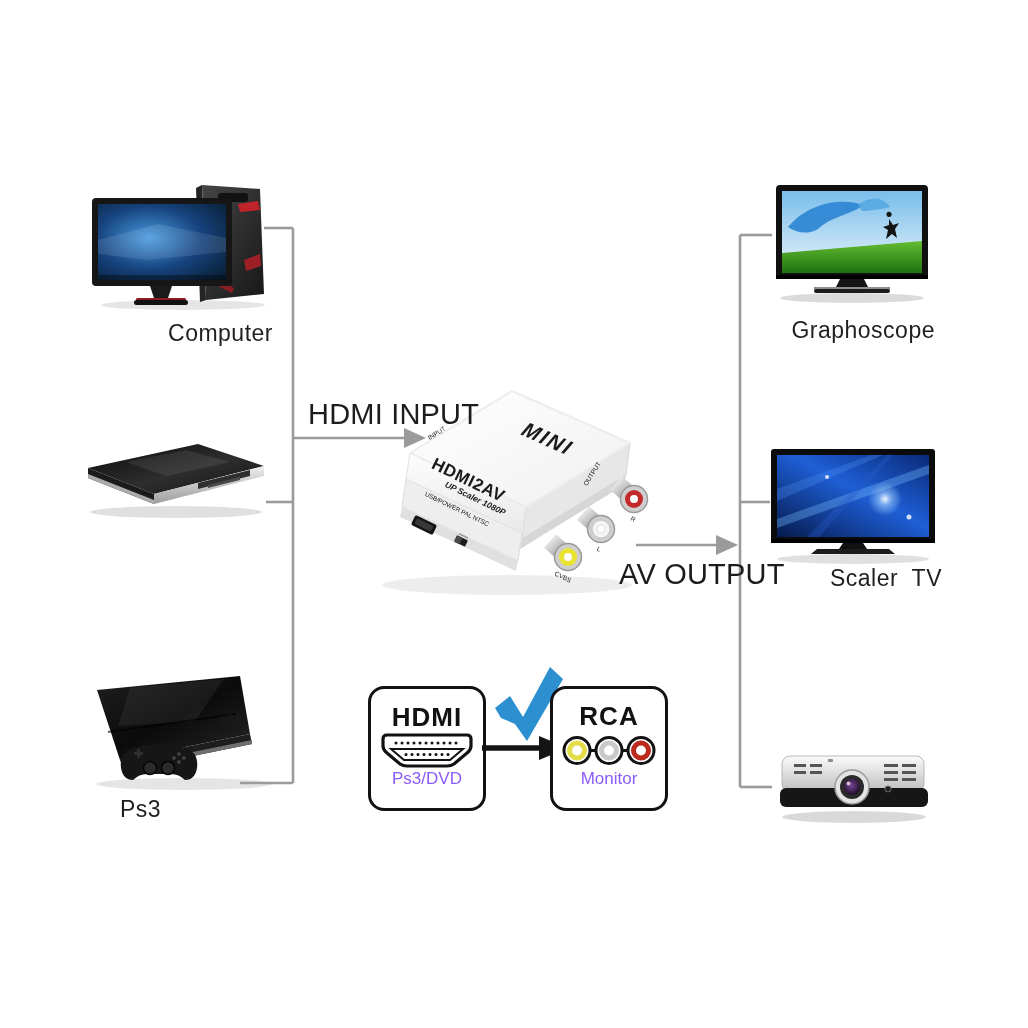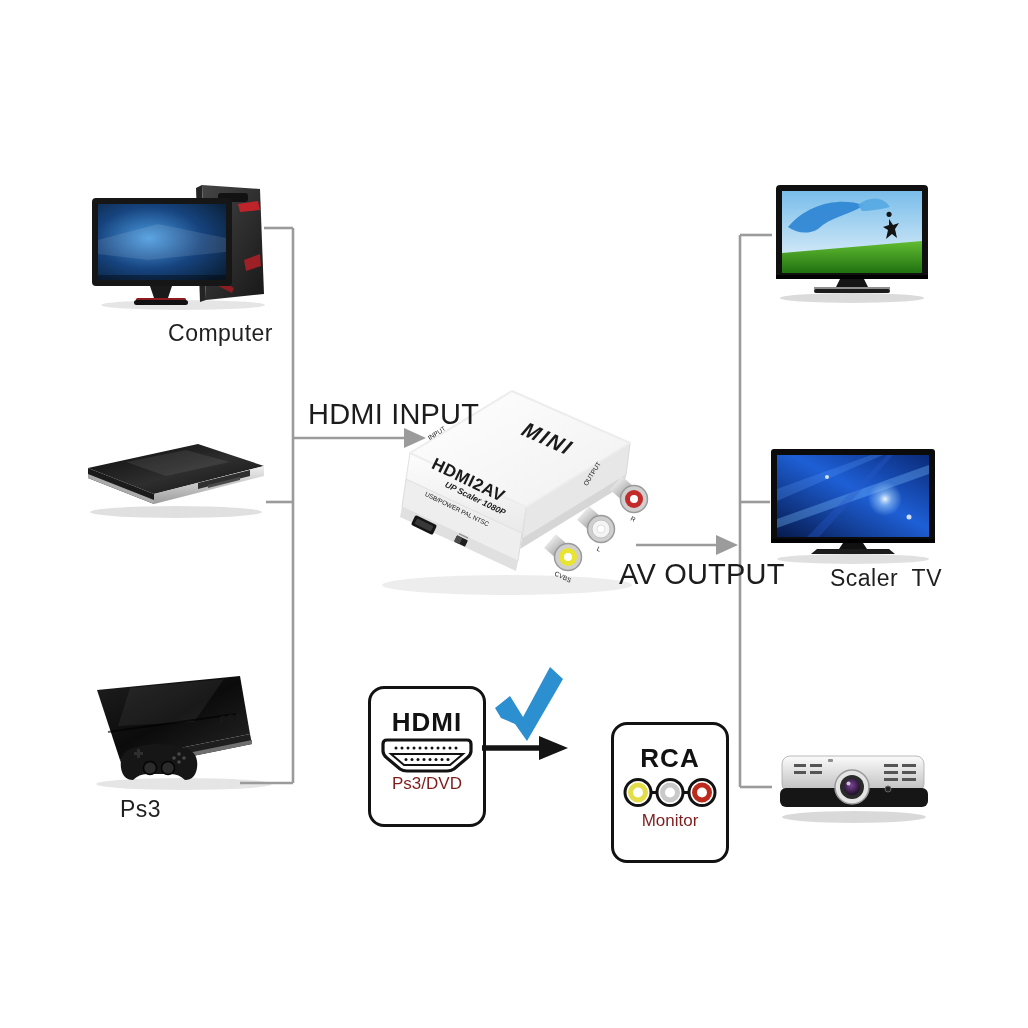--- a/index.html
+++ b/index.html
@@ -24,26 +24,26 @@
   figure.digitaltv figcaption{margin-top:0px;word-spacing:7px;}
   figure.projector{left:772px;top:740px;width:165px;}
   figure.projector figcaption{margin-top:0px;}
   .flow-label{position:absolute;font-size:29px;color:#1c1c1c;z-index:6;letter-spacing:0.2px;}
   .flow-label.input{left:308px;top:398px;}
   .flow-label.output{left:619px;top:558px;}
   .converter{position:absolute;left:362px;top:383px;z-index:3;}
   .badge{
     position:absolute;width:112px;height:108px;background:#fff;border:3.5px solid #121212;
     border-radius:16px;z-index:4;display:flex;flex-direction:column;align-items:center;
-    justify-content:flex-start;padding:18px 0 9px 0;
+    justify-content:center;padding:2px 0 9px 0;
   }
   .badge .title{font-size:26px;font-weight:bold;color:#121212;letter-spacing:1px;}
-  .badge .caption{font-size:17px;color:#7f1d1d;}
+  .badge .caption{font-size:17px;color:#8b5cf6;}
   .badge.hdmi{left:368px;top:686px;}
-  .badge.rca{left:611px;top:686px;margin-top:36px;}
+  .badge.rca{left:550px;top:686px;}
   .check{position:absolute;left:487px;top:662px;z-index:4;}
   .arrow-dark{position:absolute;left:479px;top:731px;z-index:4;}
   .conv-text{fill:#1a1a1a;font-family:"Liberation Sans",sans-serif;}
 </style>
 </head>
 <body>
 
 <div class="canvas">
 
   <svg class="wires" width="1028" height="1028" viewBox="0 0 1028 1028">
@@ -181,20 +181,21 @@
         <polygon points="12,70 152,58 152,90 12,90" fill="url(#grassGrad)"></polygon>
         <path d="M18,44 C38,20 70,14 94,22 C80,32 60,34 48,46 C38,52 26,50 18,44 Z" fill="#2f86d4" opacity="0.92"></path>
         <path d="M88,22 C100,12 114,14 120,24 C112,26 100,28 92,28 Z" fill="#55a8e3" opacity="0.9"></path>
         <path d="M119,34 a2.6,2.6 0 1 1 0.1,0 M119,36 l4,6 l6,-2 l-4,6 l2,9 l-5,-4 l-6,5 l2,-9 l-5,-3 l6,-2 z" fill="#141414"></path>
       </g>
       <rect x="6" y="92" width="152" height="4" fill="#000"></rect>
       <polygon points="70,96 94,96 98,104 66,104" fill="#151515"></polygon>
       <rect x="44" y="104" width="76" height="2.5" fill="#8f8f8f"></rect>
       <rect x="44" y="106" width="76" height="4" rx="2" fill="#1c1c1c"></rect>
     </svg>
+    <figcaption>Graphoscope</figcaption>
   </figure>
 
   <figure class="device digitaltv">
     <svg width="175" height="118" viewBox="0 0 175 118">
       <defs>
         <linearGradient id="dtvGrad" x1="0" y1="1" x2="1" y2="0">
           <stop offset="0" stop-color="#061a4e"></stop>
             <stop offset="0.55" stop-color="#1e5fd6"></stop>
           <stop offset="1" stop-color="#0a2a78"></stop>
         </linearGradient>

